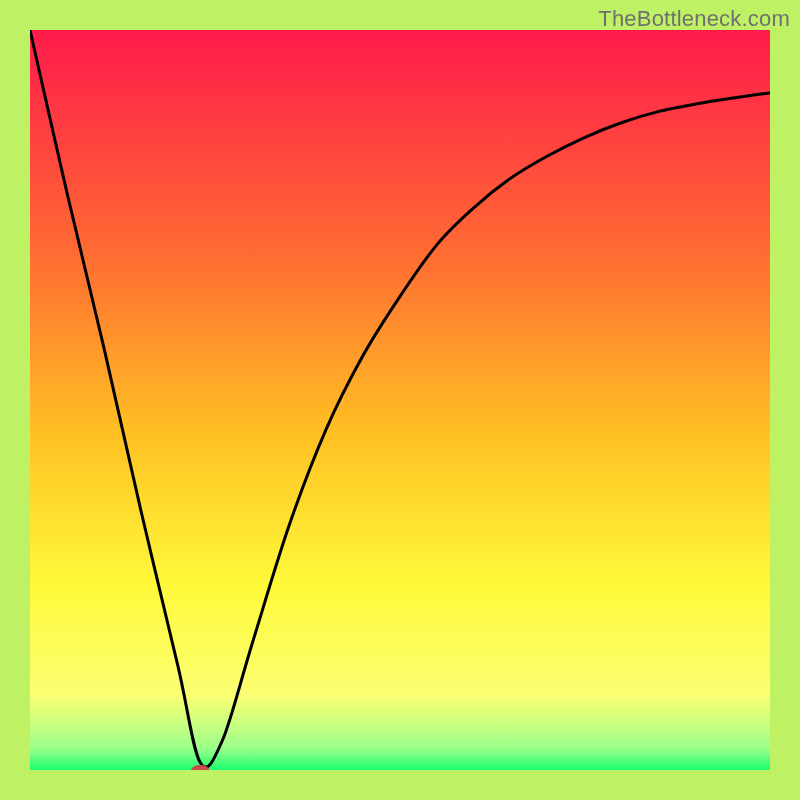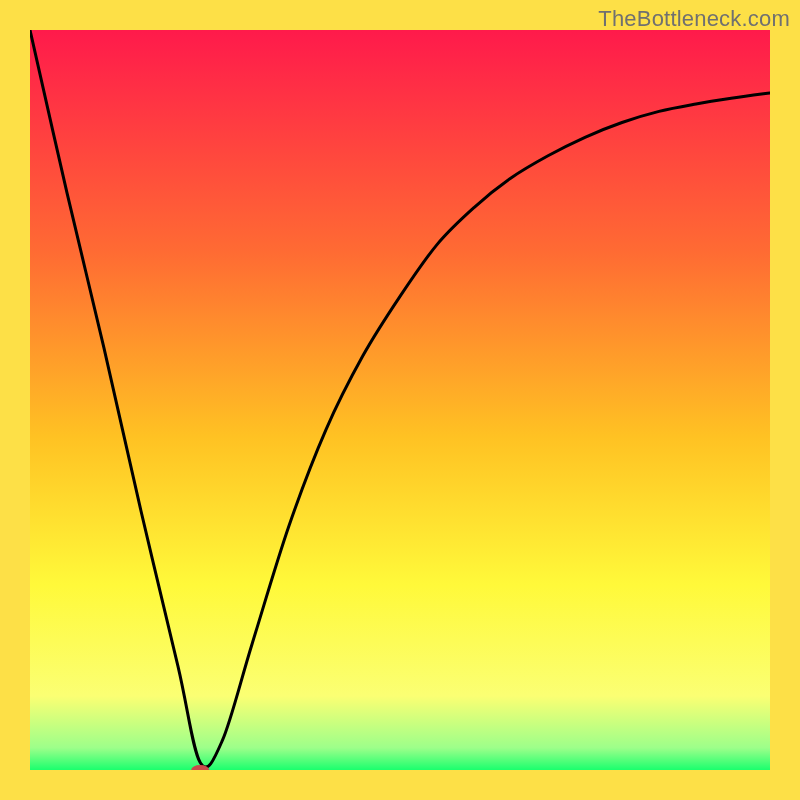--- a/index.html
+++ b/index.html
@@ -8,21 +8,21 @@
     width: 800px;
     height: 800px;
     overflow: hidden;
     background: #000;
     font-family: Arial, Helvetica, sans-serif;
   }
   .frame {
     position: relative;
     width: 800px;
     height: 800px;
-    background: #fde047;
+    background: #bef264;
   }
   .plot-area {
     position: absolute;
     left: 30px;
     top: 30px;
     width: 740px;
     height: 740px;
   }
   .watermark {
     position: absolute;

